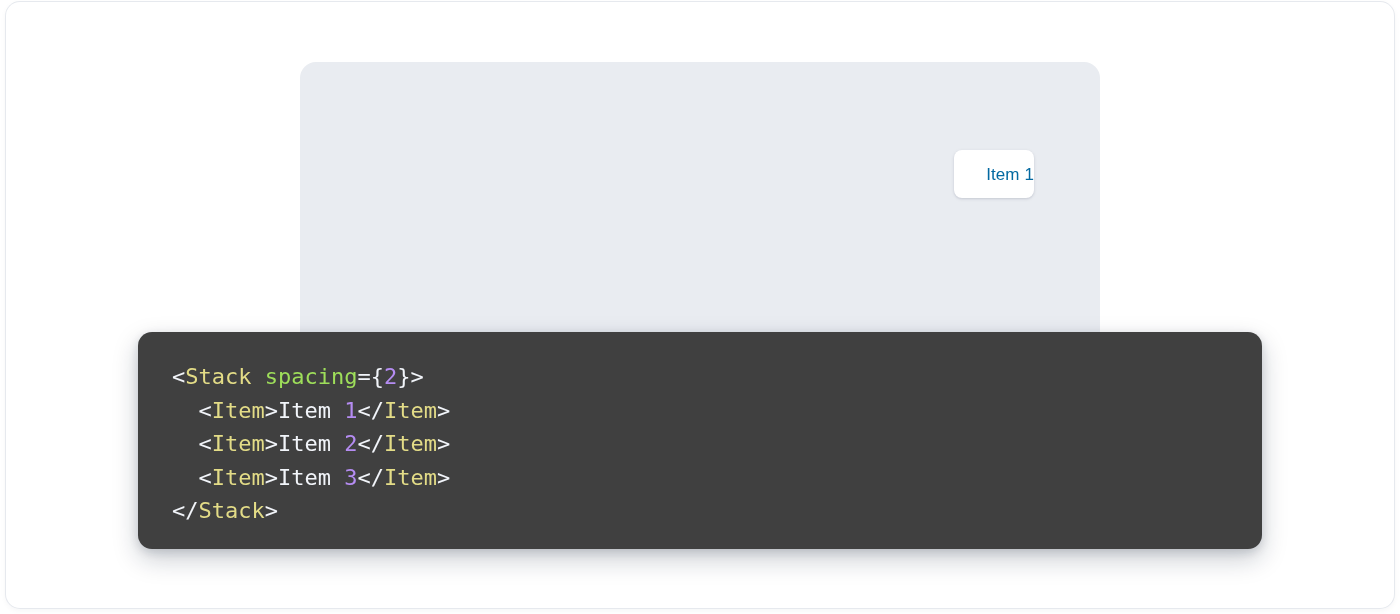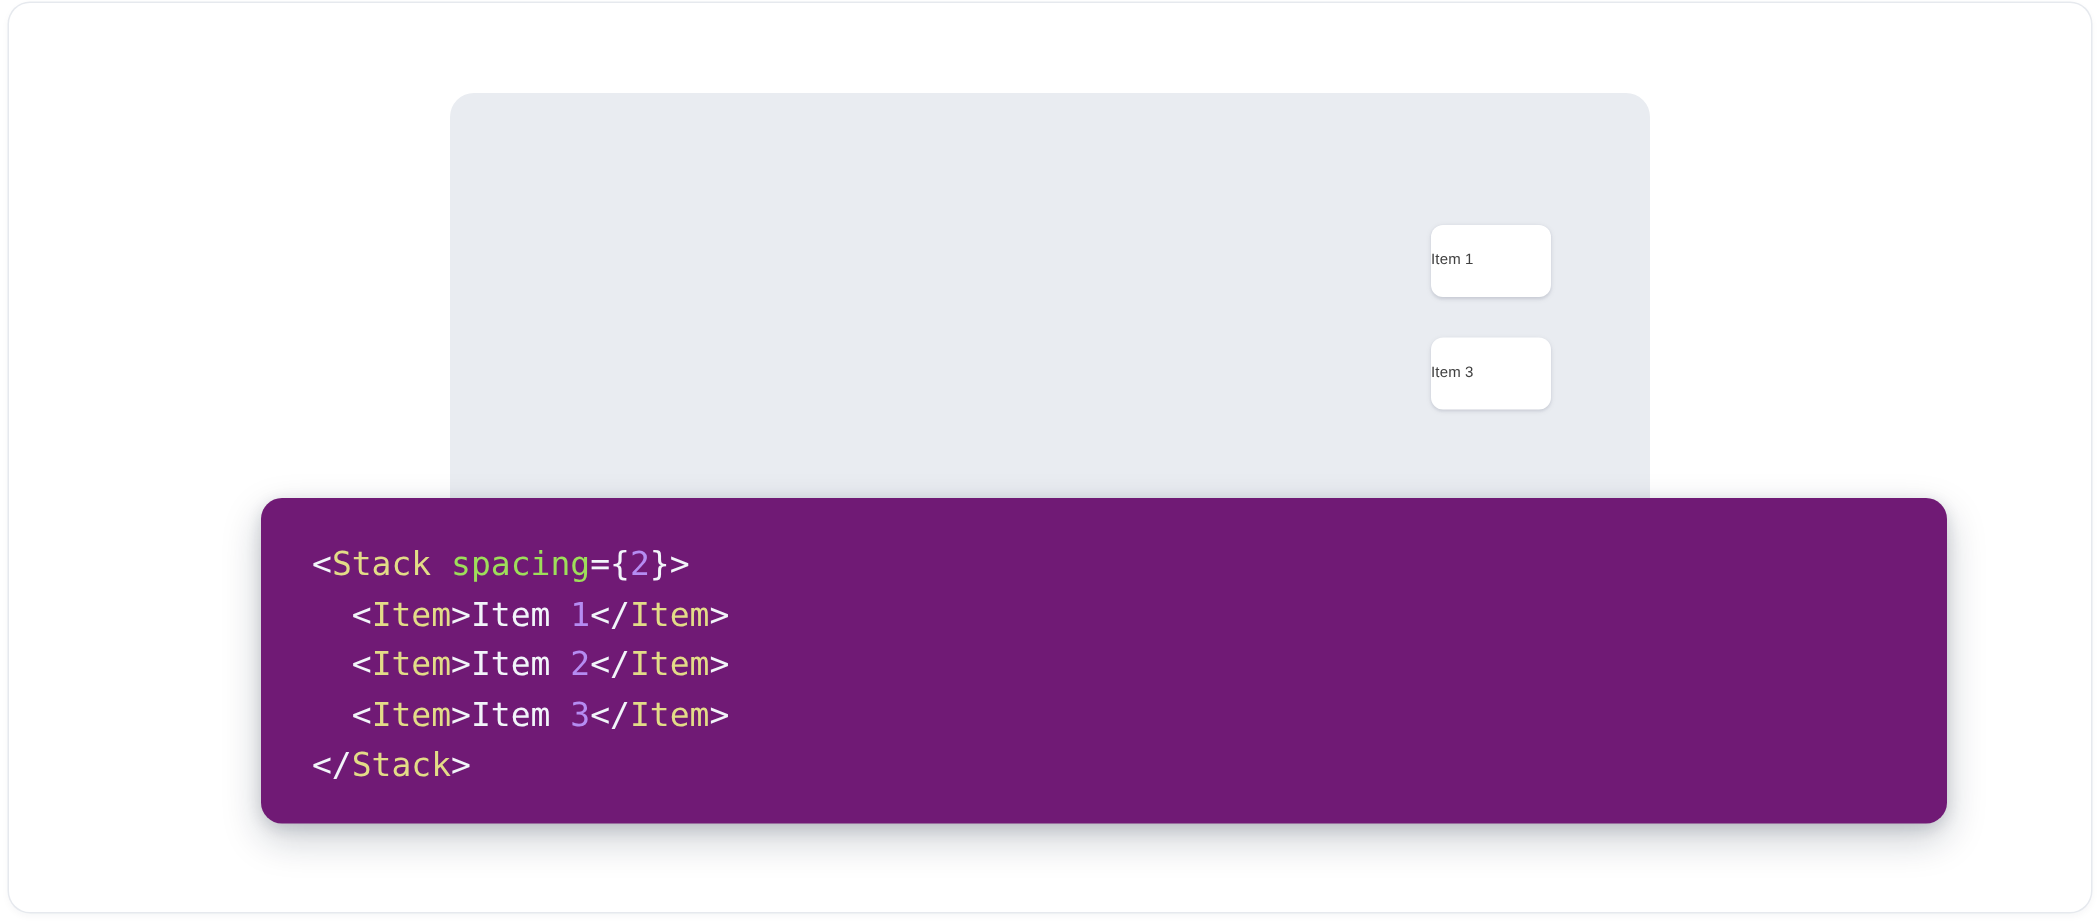--- a/index.html
+++ b/index.html
@@ -49,42 +49,41 @@
   }
   .item-card {
     width: 80px;
     height: 48px;
     box-sizing: border-box;
     background: #ffffff;
     border-radius: 8px;
     box-shadow: 0 1px 2px rgba(23,34,60,0.10), 0 1px 4px rgba(23,34,60,0.07);
     display: flex;
     align-items: center;
-    justify-content: flex-start;
-    color: #404040;
-    font-size: 10px;
+    justify-content: flex-end;
+    color: #0369a1;
+    font-size: 17px;
     line-height: 1;
     letter-spacing: 0.1px;
     user-select: none;
   }
 
   
   #code-block {
     position: absolute;
     left: 132px;      
     top: 330px;       
     width: 1124px;    
     height: 217px;    
     box-sizing: border-box;
-    background: #701a75;
+    background: #404040;
     border-radius: 14px;
     box-shadow: 0 10px 26px rgba(13,27,51,0.22), 0 3px 10px rgba(13,27,51,0.14);
     padding: 28px 0 0 34px;
     overflow: hidden;
-    margin-left: 36px;
   }
   #code-pre {
     margin: 0;
     font-family: "DejaVu Sans Mono", "Liberation Mono", monospace;
     font-size: 22px;
     line-height: 33.5px;
     white-space: pre;
     color: #f2f5fa;
     tab-size: 2;
   }
@@ -98,23 +97,20 @@
 <body>
 
 <div id="frame">
 
   <div id="preview-panel">
 
     <div id="stack">
       <div class="item-card">
         <span>Item 1</span>
       </div>
-      <div class="item-card">
-        <span>Item 3</span>
-      </div>
     </div>
 
   </div>
 
   <div id="code-block">
     <pre id="code-pre"><span><span class="tok-punct">&lt;</span><span class="tok-tag">Stack</span><span class="tok-text"> </span><span class="tok-attr">spacing</span><span class="tok-punct">={</span><span class="tok-num">2</span><span class="tok-punct">}&gt;</span></span>
 <span>  <span class="tok-punct">&lt;</span><span class="tok-tag">Item</span><span class="tok-punct">&gt;</span><span class="tok-text">Item </span><span class="tok-num">1</span><span class="tok-punct">&lt;/</span><span class="tok-tag">Item</span><span class="tok-punct">&gt;</span></span>
 <span>  <span class="tok-punct">&lt;</span><span class="tok-tag">Item</span><span class="tok-punct">&gt;</span><span class="tok-text">Item </span><span class="tok-num">2</span><span class="tok-punct">&lt;/</span><span class="tok-tag">Item</span><span class="tok-punct">&gt;</span></span>
 <span>  <span class="tok-punct">&lt;</span><span class="tok-tag">Item</span><span class="tok-punct">&gt;</span><span class="tok-text">Item </span><span class="tok-num">3</span><span class="tok-punct">&lt;/</span><span class="tok-tag">Item</span><span class="tok-punct">&gt;</span></span>
 <span><span class="tok-punct">&lt;/</span><span class="tok-tag">Stack</span><span class="tok-punct">&gt;</span></span></pre>

